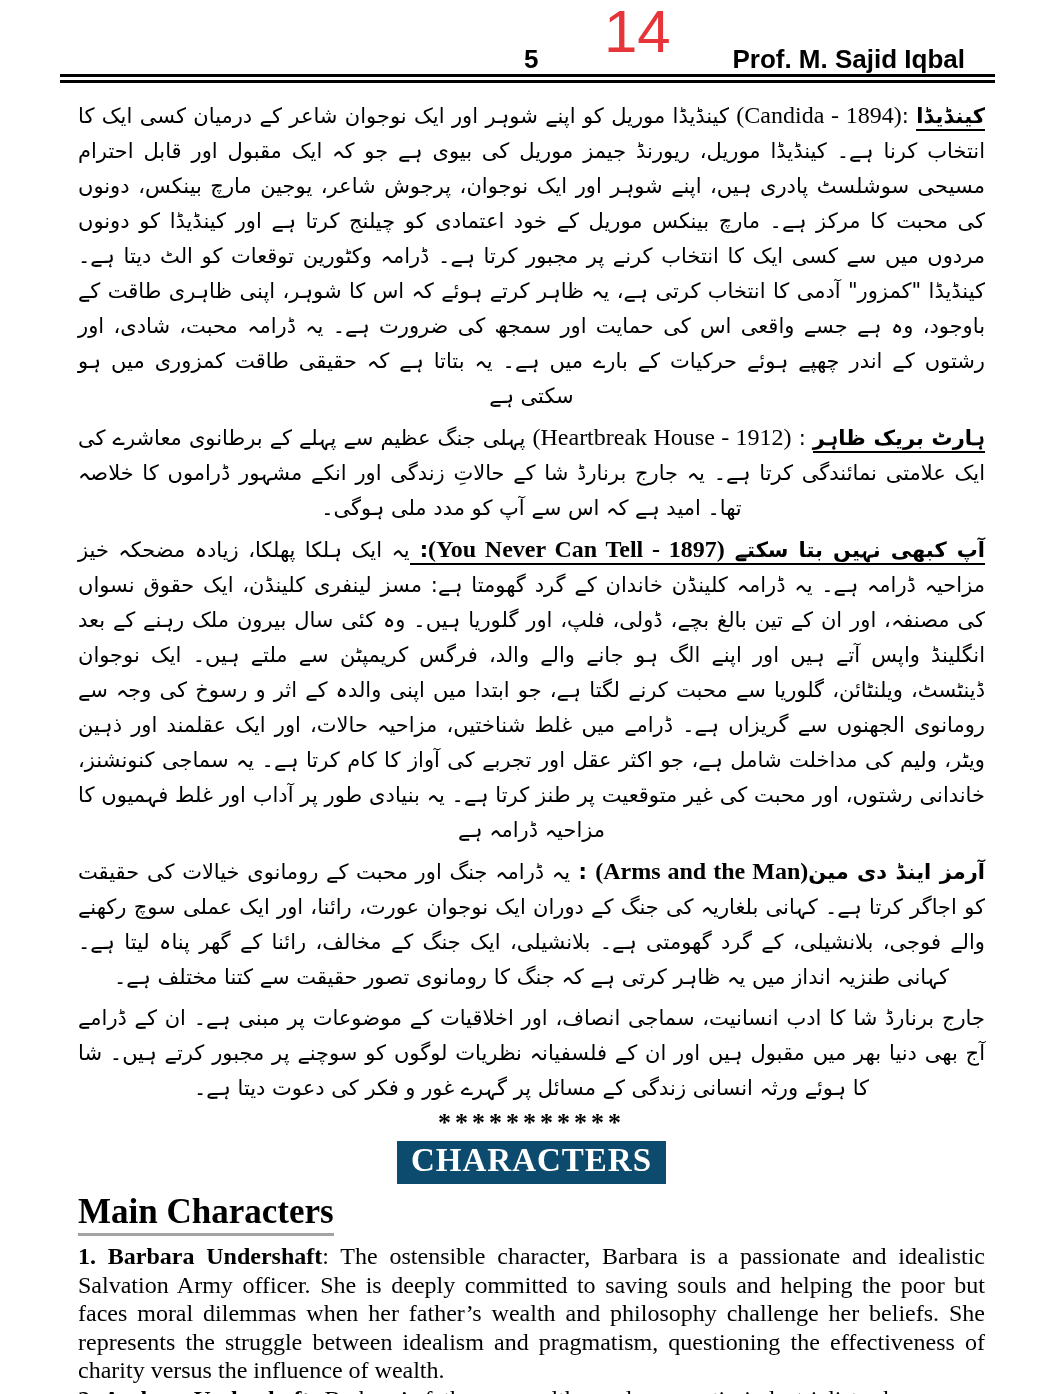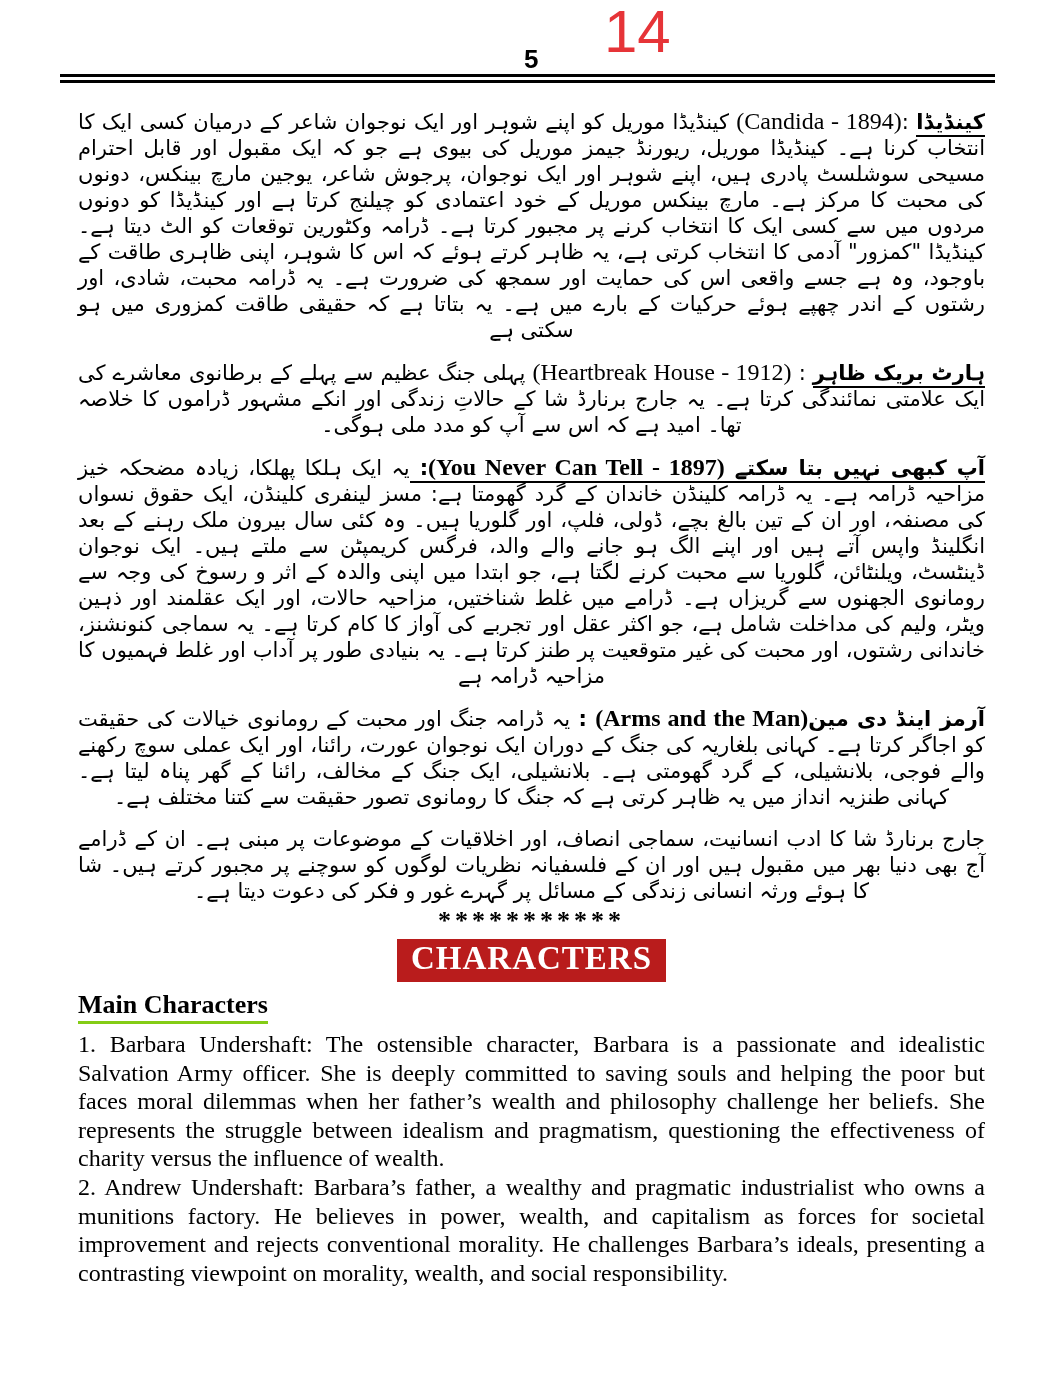--- a/index.html
+++ b/index.html
@@ -21,49 +21,50 @@
   .hdr-rule    { position:absolute; left:60px; top:74px; width:935px; height:3px;
                  border-top:3.5px solid #000; border-bottom:3.5px solid #000; }
   
   .content { padding:92px 70px 24px 78px; }
   .urdu {
     direction:rtl;
     text-align:justify;
     text-align-last:center;
     font-family:"DejaVu Sans", sans-serif;
     font-size:21px;
-    line-height:26px;
-    margin:16px 0 3px 0;
+    line-height:35px;
+    margin:6px 0 3px 0;
   }
   .tu   { font-weight:bold; }
   .u    { border-bottom:2.5px solid #000; padding-bottom:1px; }
   .b    { font-weight:bold; }
   .en   { font-family:"Liberation Serif", serif; font-size:24px; }
   .asterisks { text-align:center; font-weight:bold; font-size:26px; letter-spacing:4px; line-height:28px; margin:2px 0 4px; font-family:"Liberation Serif", serif; }
   .char-box-wrap { text-align:center; margin:2px 0 6px; }
   .char-box {
-    display:inline-block; background:#b91c1c; color:#fff;
+    display:inline-block; background:#0c4a6e; color:#fff;
     font-weight:bold; font-size:33px; line-height:1.15;
     padding:1px 14px 4px; letter-spacing:1px;
     font-family:"Liberation Serif", serif;
   }
   .main-chars {
-    display:inline-block; font-weight:bold; font-size:26px;
-    border-bottom:3px solid #84cc16; padding-bottom:1px; margin:2px 0 6px;
+    display:inline-block; font-weight:bold; font-size:35px;
+    border-bottom:3px solid #a3a3a3; padding-bottom:1px; margin:2px 0 6px;
   }
   .char-p { font-size:24px; line-height:28.6px; text-align:justify; margin:0; }
-  .char-name { font-weight:normal; }
+  .char-name { font-weight:bold; }
 </style>
 </head>
 <body>
 
 <div class="page">
 
   <div class="hdr-page">5</div>
   <div class="hdr-lecture" style="color: rgb(230, 52, 56);">14</div>
+  <div class="hdr-author">Prof. M. Sajid Iqbal</div>
   <div class="hdr-rule"></div>
 
   <div class="content">
 
     <p class="urdu"><span class="tu u">کینڈیڈا</span><span> :</span><span class="en" dir="ltr">(Candida - 1894)</span><span> </span><span>کینڈیڈا موریل کو اپنے شوہر اور ایک نوجوان شاعر کے درمیان کسی ایک کا انتخاب کرنا ہے۔ کینڈیڈا موریل، ریورنڈ جیمز موریل کی بیوی ہے جو کہ ایک مقبول اور قابل احترام مسیحی سوشلسٹ پادری ہیں، اپنے شوہر اور ایک نوجوان، پرجوش شاعر، یوجین مارچ بینکس، دونوں کی محبت کا مرکز ہے۔ مارچ بینکس موریل کے خود اعتمادی کو چیلنج کرتا ہے اور کینڈیڈا کو دونوں مردوں میں سے کسی ایک کا انتخاب کرنے پر مجبور کرتا ہے۔ ڈرامہ وکٹورین توقعات کو الٹ دیتا ہے۔ کینڈیڈا "کمزور" آدمی کا انتخاب کرتی ہے، یہ ظاہر کرتے ہوئے کہ اس کا شوہر، اپنی ظاہری طاقت کے باوجود، وہ ہے جسے واقعی اس کی حمایت اور سمجھ کی ضرورت ہے۔ یہ ڈرامہ محبت، شادی، اور رشتوں کے اندر چھپے ہوئے حرکیات کے بارے میں ہے۔ یہ بتاتا ہے کہ حقیقی طاقت کمزوری میں ہو سکتی ہے</span></p>
 
     <p class="urdu"><span class="tu u">ہارٹ بریک ظاہر</span><span> : </span><span class="en" dir="ltr">(Heartbreak House - 1912)</span><span> </span><span>پہلی جنگ عظیم سے پہلے کے برطانوی معاشرے کی ایک علامتی نمائندگی کرتا ہے۔ یہ جارج برنارڈ شا کے حالاتِ زندگی اور انکے مشہور ڈراموں کا خلاصہ تھا۔ امید ہے کہ اس سے آپ کو مدد ملی ہوگی۔</span></p>
 
     <p class="urdu"><span class="tu u b">آپ کبھی نہیں بتا سکتے </span><span class="b"></span><span class="en u b" dir="ltr">(You Never Can Tell - 1897)</span><span class="u b">: </span><span>یہ ایک ہلکا پھلکا، زیادہ مضحکہ خیز مزاحیہ ڈرامہ ہے۔ یہ ڈرامہ کلینڈن خاندان کے گرد گھومتا ہے: مسز لینفری کلینڈن، ایک حقوق نسواں کی مصنفہ، اور ان کے تین بالغ بچے، ڈولی، فلپ، اور گلوریا ہیں۔ وہ کئی سال بیرون ملک رہنے کے بعد انگلینڈ واپس آتے ہیں اور اپنے الگ ہو جانے والے والد، فرگس کریمپٹن سے ملتے ہیں۔ ایک نوجوان ڈینٹسٹ، ویلنٹائن، گلوریا سے محبت کرنے لگتا ہے، جو ابتدا میں اپنی والدہ کے اثر و رسوخ کی وجہ سے رومانوی الجھنوں سے گریزاں ہے۔ ڈرامے میں غلط شناختیں، مزاحیہ حالات، اور ایک عقلمند اور ذہین ویٹر، ولیم کی مداخلت شامل ہے، جو اکثر عقل اور تجربے کی آواز کا کام کرتا ہے۔ یہ سماجی کنونشنز، خاندانی رشتوں، اور محبت کی غیر متوقعیت پر طنز کرتا ہے۔ یہ بنیادی طور پر آداب اور غلط فہمیوں کا مزاحیہ ڈرامہ ہے</span></p>
 

